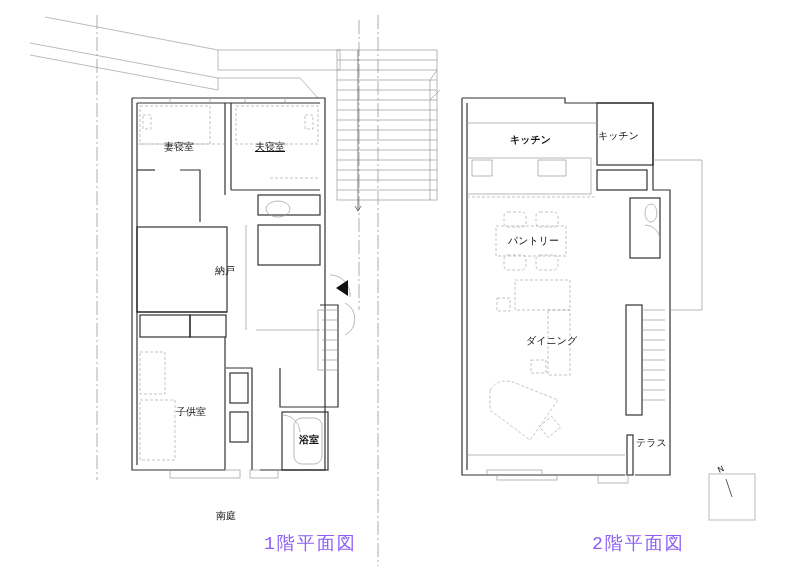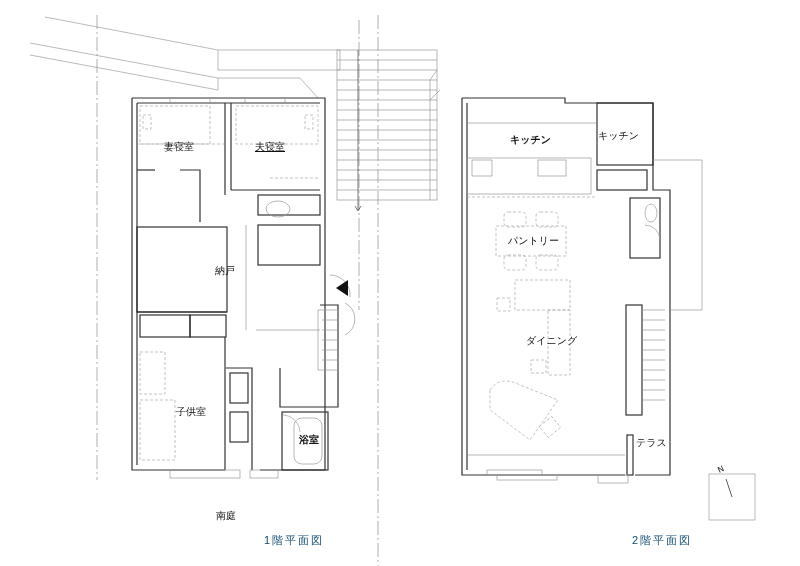--- a/index.html
+++ b/index.html
@@ -1,22 +1,22 @@
 <!DOCTYPE html>
 <html><head>
 <meta charset="utf-8">
 <style>
   html, body { margin: 0; padding: 0; background: #ffffff; }
   body { width: 800px; height: 566px; position: relative; overflow: hidden;
          font-family: "DejaVu Sans", "Liberation Sans", sans-serif; }
   svg.plan { position: absolute; left: 0; top: 0; width: 800px; height: 566px; }
   .label { position: absolute; font-size: 10px; color: #111; white-space: nowrap;
            line-height: 1; font-family: "DejaVu Sans", sans-serif; }
-  .title { position: absolute; font-size: 11px; color: #0c4a6e; letter-spacing: 2px;
-           white-space: nowrap; line-height: 1; font-family: Liberation Sans, sans-serif; }
+  .title { position: absolute; font-size: 18px; color: #8b5cf6; letter-spacing: 2px;
+           white-space: nowrap; line-height: 1; font-family: Liberation Mono, monospace; }
   .north { position: absolute; font-size: 8px; color: #222; transform: rotate(-25deg); }
 </style>
 </head>
 <body>
 
 <svg class="plan" viewBox="0 0 800 566" xmlns="http://www.w3.org/2000/svg">
 
   <g stroke="#aaa" stroke-width="0.8" fill="none">
     <line x1="45" y1="17" x2="218" y2="50"></line>
     <line x1="30" y1="43" x2="218" y2="78"></line>
@@ -182,15 +182,15 @@
 <div class="label" style="left:176px;top:398px;margin-top:9px;">子供室</div>
 <div class="label" style="left:299px;top:435px;font-weight:bold;">浴室</div>
 <div class="label" style="left:216px;top:511px;">南庭</div>
 <div class="title" style="left:264px;top:535px;">1階平面図</div>
 
 <div class="label" style="left:510px;top:135px;font-weight:bold;">キッチン</div>
 <div class="label" style="left:598px;top:131px;">キッチン</div>
 <div class="label" style="left:508px;top:236px;">パントリー</div>
 <div class="label" style="left:526px;top:336px;">ダイニング</div>
 <div class="label" style="left:636px;top:438px;">テラス</div>
-<div class="title" style="left:592px;top:535px;margin-left:40px;">2階平面図</div>
+<div class="title" style="left:592px;top:535px;">2階平面図</div>
 
 <div class="north" style="left:718px;top:465px;">N</div>
 
 </body></html>

